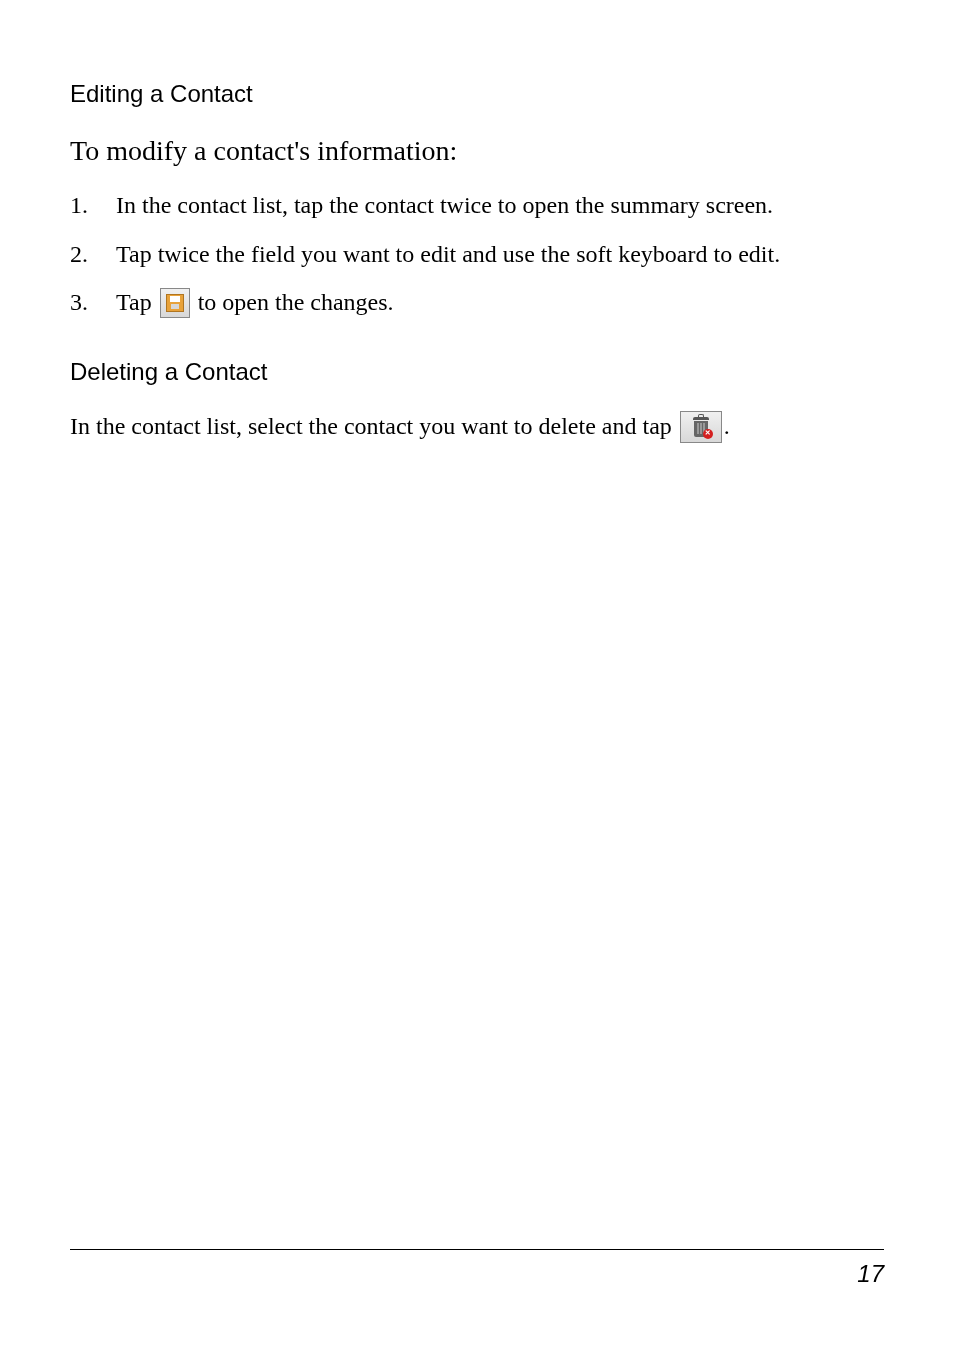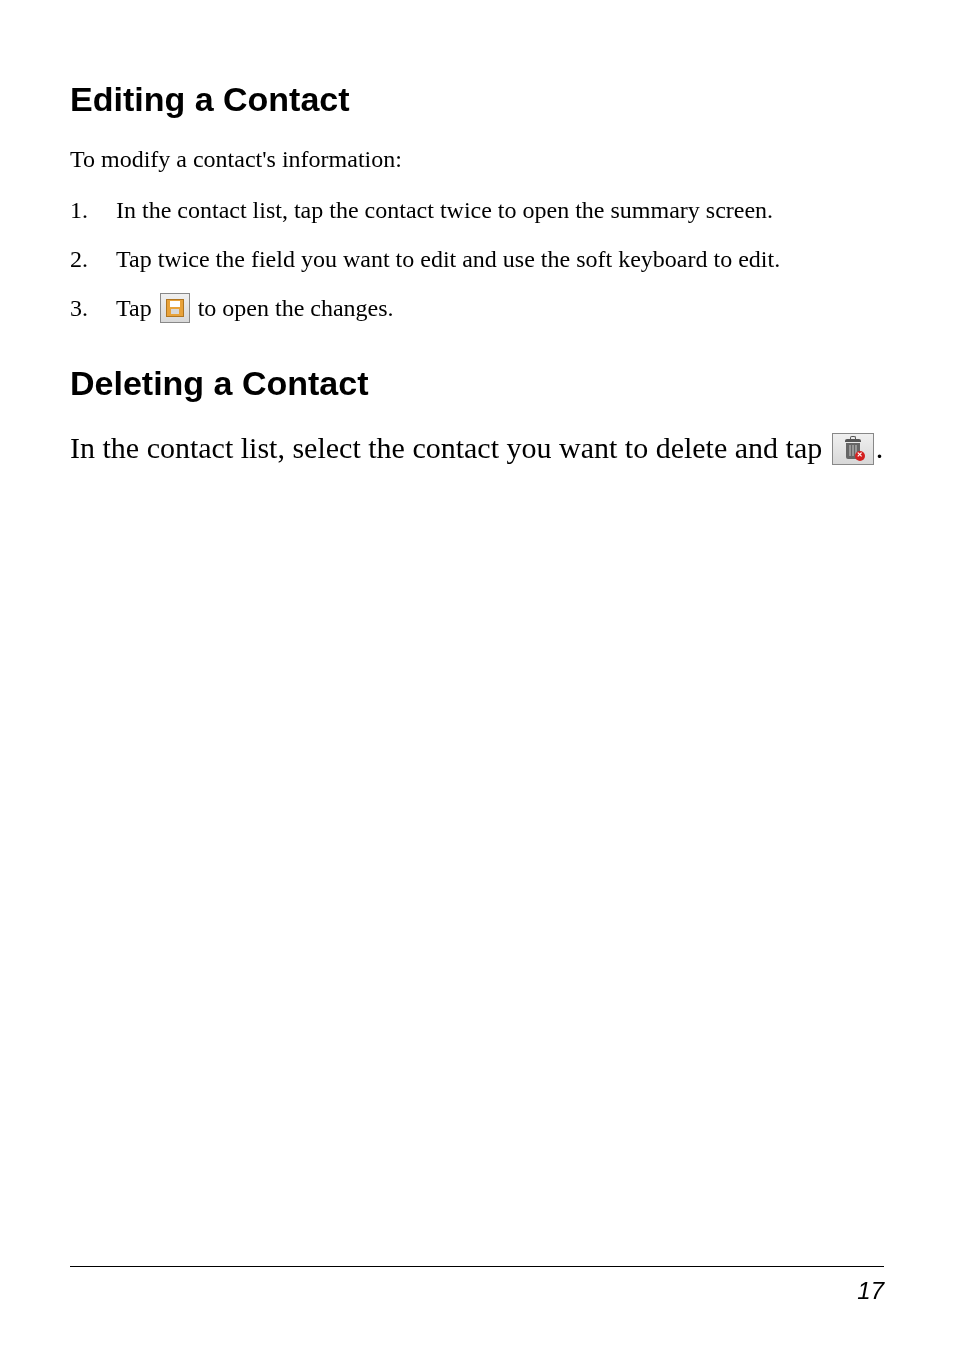--- a/index.html
+++ b/index.html
@@ -10,30 +10,30 @@
     body {
       width: 954px;
       height: 1352px;
       background: #ffffff;
       font-family: "Times New Roman", Times, serif;
       position: relative;
       padding: 80px 70px 60px 70px;
     }
     h2 {
       font-family: Arial, Helvetica, sans-serif;
-      font-size: 34px;
-      font-weight: bold;
+      font-size: 24px;
+      font-weight: normal;
       color: #000;
       margin-bottom: 24px;
     }
     h2.second {
       margin-top: 38px;
     }
     p {
-      font-size: 24px;
+      font-size: 28px;
       color: #000;
       margin-bottom: 18px;
       line-height: 1.35;
     }
     ol {
       list-style: none;
       counter-reset: item;
       margin-bottom: 14px;
     }
     ol li {
@@ -158,38 +158,38 @@
     }
     .trash-x::before {
       content: "✕";
       color: #fff;
       font-size: 7px;
       font-weight: bold;
       line-height: 1;
     }
     .page-footer {
       position: absolute;
-      bottom: 47px;
+      bottom: 64px;
       left: 70px;
       right: 70px;
       border-top: 1px solid #000;
       padding-top: 10px;
       text-align: right;
     }
     .page-number {
       font-family: Arial, Helvetica, sans-serif;
       font-style: italic;
       font-size: 24px;
       color: #000;
     }
     .li-flex {
       display: inline;
     }
     .delete-para {
-      font-size: 30px;
+      font-size: 24px;
       line-height: 1.4;
     }
   </style>
 </head>
 <body>
 
 <h2>Editing a Contact</h2>
 
 <p>To modify a contact's information:</p>
 

